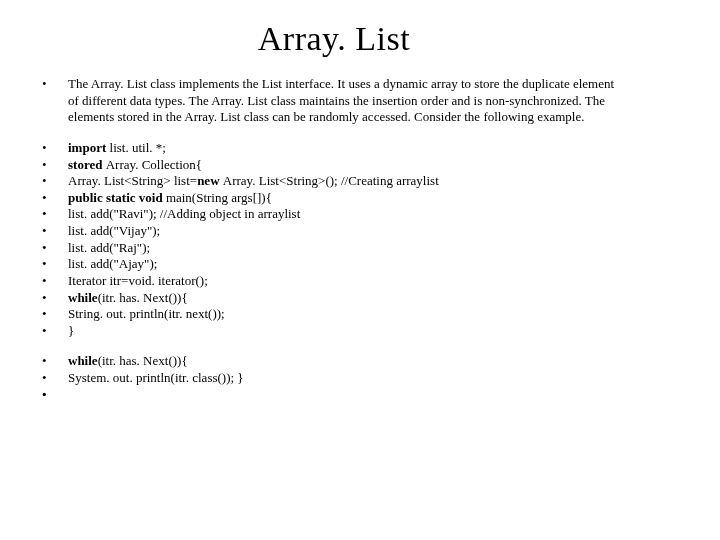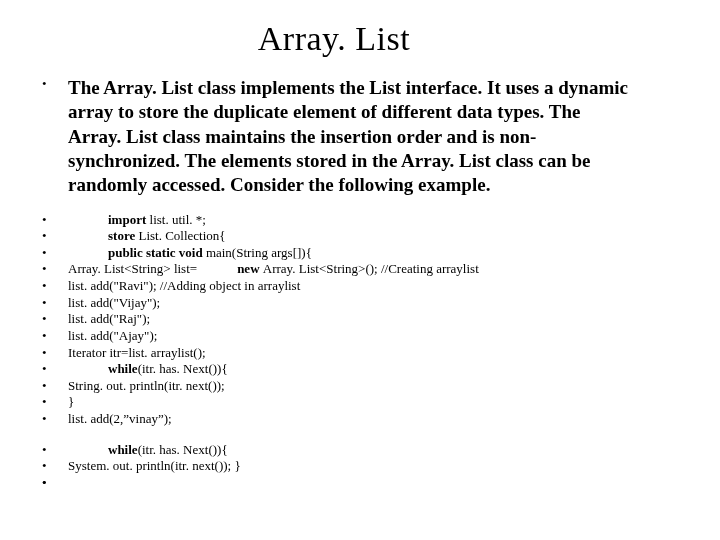--- a/index.html
+++ b/index.html
@@ -41,58 +41,56 @@
     content: "•";
     position: absolute;
     left: 2px;
     top: 0;
     font-size: 13px;
   }
   .gap {
     height: 14px;
   }
   .desc {
-    font-size: 19px;
+    font-size: 13px;
     line-height: 1.28;
-    font-weight: bold;
   }
   .code-line {
     font-size: 13px;
   }
-  .bold { font-weight: bold; margin-left: 40px; }
+  .bold { font-weight: bold; }
 </style>
 </head>
 <body>
 
 <div class="slide">
   <div class="title">Array. List</div>
 
   <ul class="bullets">
     <li><span class="desc">The Array. List class implements the List interface. It uses a dynamic array to store the duplicate element of different data types. The Array. List class maintains the insertion order and is non-synchronized. The elements stored in the Array. List class can be randomly accessed. Consider the following example.</span></li>
   </ul>
 
   <div class="gap"></div>
 
   <ul class="bullets">
     <li class="code-line"><span class="bold">import </span><span>list. util. *;</span></li>
-    <li class="code-line"><span class="bold">store </span><span>List. Collection{</span></li>
+    <li class="code-line"><span class="bold">stored </span><span>Array. Collection{</span></li>
+    <li class="code-line"><span>Array. List&lt;String&gt; list=</span><span class="bold">new </span><span>Array. List&lt;String&gt;(); //Creating arraylist</span></li>
     <li class="code-line"><span class="bold">public static void </span><span>main(String args[]){</span></li>
-    <li class="code-line"><span>Array. List&lt;String&gt; list=</span><span class="bold">new </span><span>Array. List&lt;String&gt;(); //Creating arraylist</span></li>
     <li class="code-line"><span>list. add("Ravi"); //Adding object in arraylist</span></li>
     <li class="code-line"><span>list. add("Vijay");</span></li>
     <li class="code-line"><span>list. add("Raj");</span></li>
     <li class="code-line"><span>list. add("Ajay");</span></li>
-    <li class="code-line"><span>Iterator itr=list. arraylist();</span></li>
+    <li class="code-line"><span>Iterator itr=void. iterator();</span></li>
     <li class="code-line"><span class="bold">while</span><span>(itr. has. Next()){</span></li>
     <li class="code-line"><span>String. out. println(itr. next());</span></li>
     <li class="code-line"><span>}</span></li>
-    <li class="code-line"><span>list. add(2,”vinay”);</span></li>
   </ul>
 
   <div class="gap"></div>
 
   <ul class="bullets">
     <li class="code-line"><span class="bold">while</span><span>(itr. has. Next()){</span></li>
-    <li class="code-line"><span>System. out. println(itr. next()); }</span></li>
+    <li class="code-line"><span>System. out. println(itr. class()); }</span></li>
     <li class="code-line"><span></span></li>
     <li class="code-line"><span></span></li>
   </ul>
 </div>
 
 </body></html>

